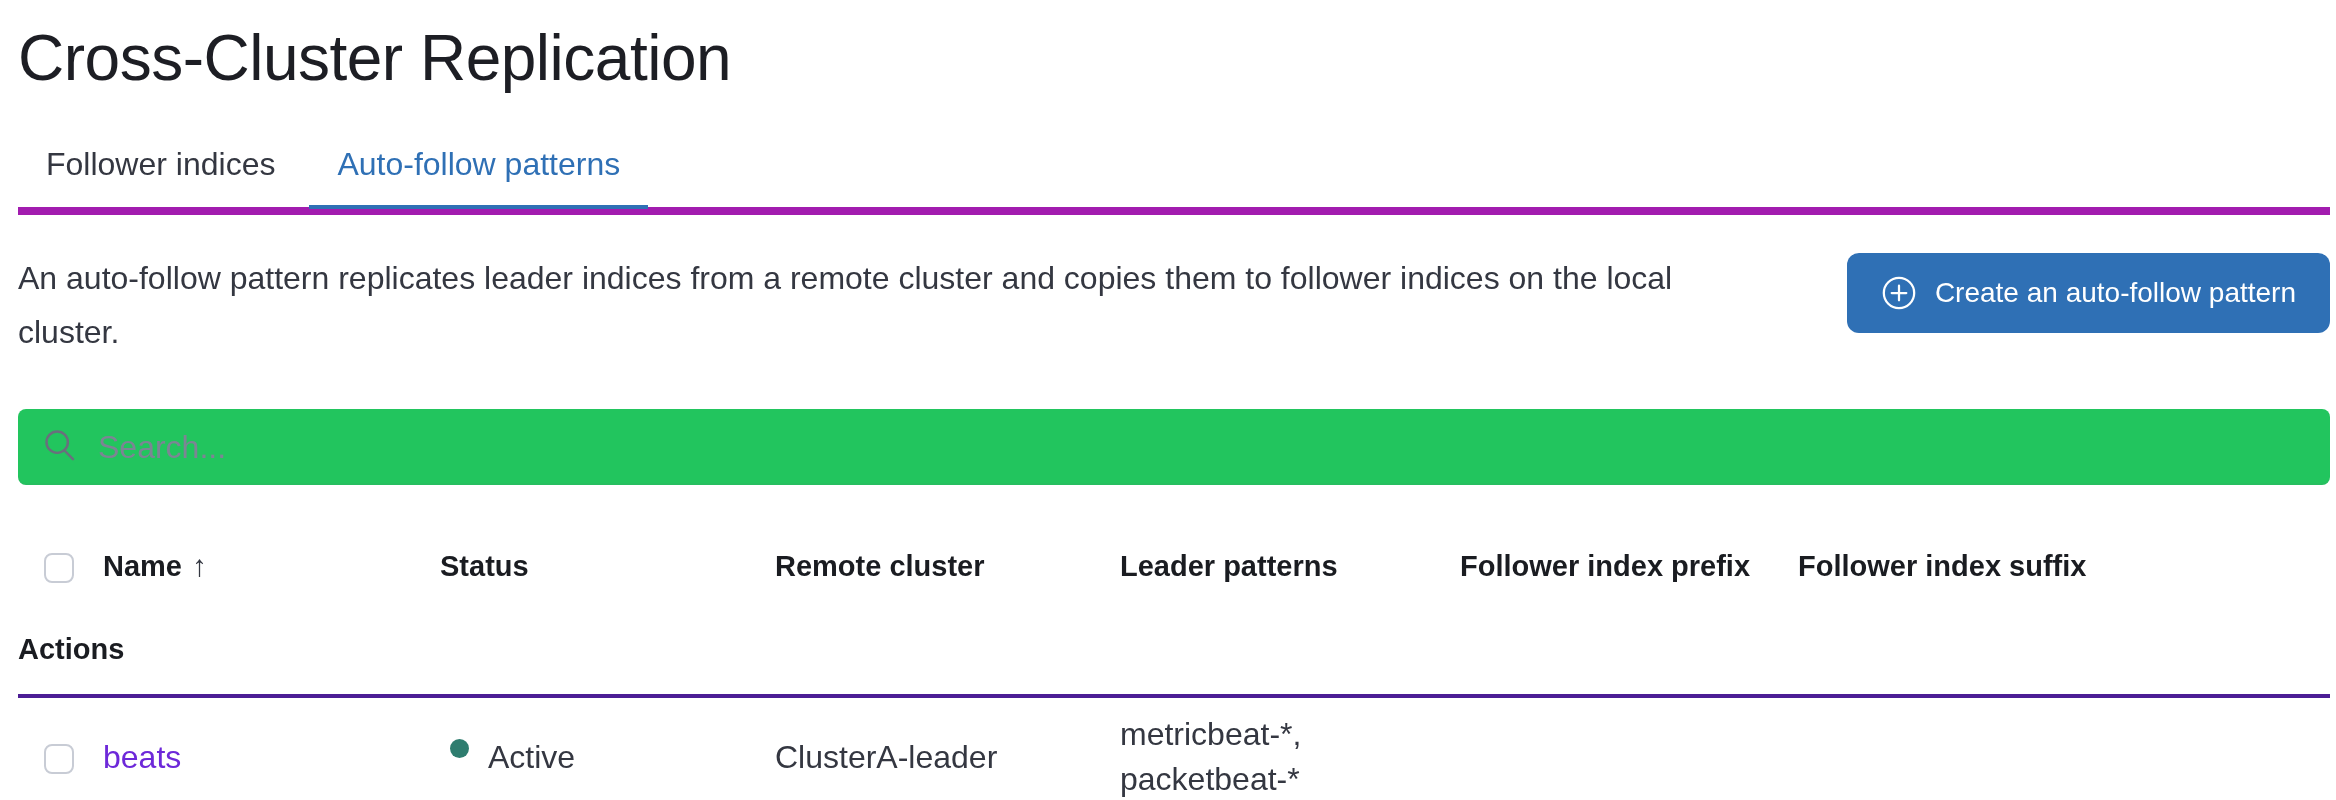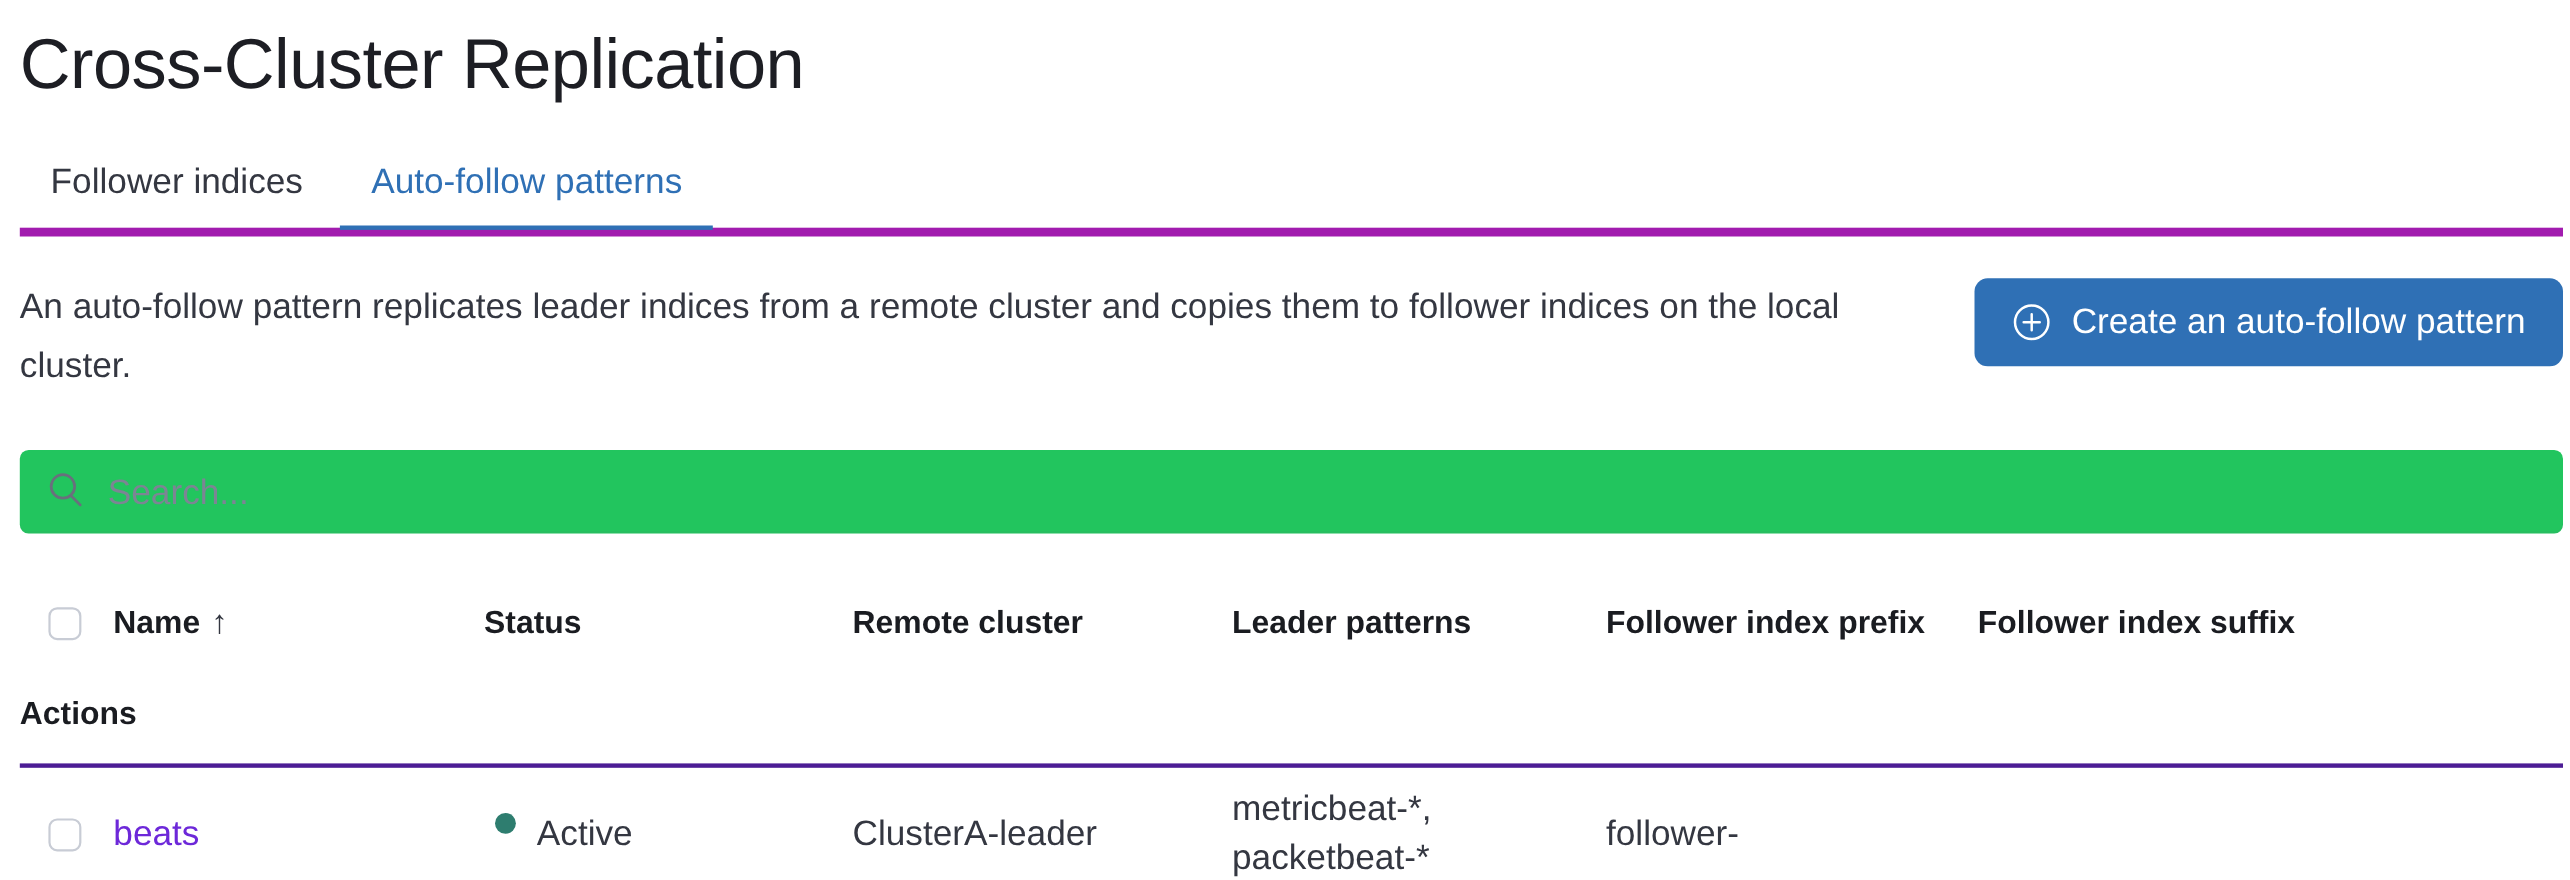--- a/index.html
+++ b/index.html
@@ -59,21 +59,21 @@
   .create-btn {
     display: inline-flex;
     align-items: center;
     gap: 18px;
     background: #2f70b5;
     color: #ffffff;
     border: none;
     border-radius: 12px;
     height: 80px;
     padding: 0 34px;
-    font-size: 32px;
+    font-size: 28px;
     font-family: "Liberation Sans", sans-serif;
     cursor: pointer;
     white-space: nowrap;
     flex: 0 0 auto;
     margin-top: 2px;
   }
   .create-btn svg { display: block; }
 
   
   .search-bar {
@@ -203,20 +203,19 @@
         <a class="name-link">beats</a>
       </div>
       <div class="cell status-cell">
         <span class="status-dot"></span>
         <span>Active</span>
       </div>
       <div class="cell">ClusterA-leader</div>
       <div class="cell">
         <div class="leader-patterns">metricbeat-*, packetbeat-*</div>
       </div>
-      <div class="cell">follower-</div>
       <div class="cell"></div>
 
     </div>
 
   </div>
 
 </div>
 
 </body></html>

